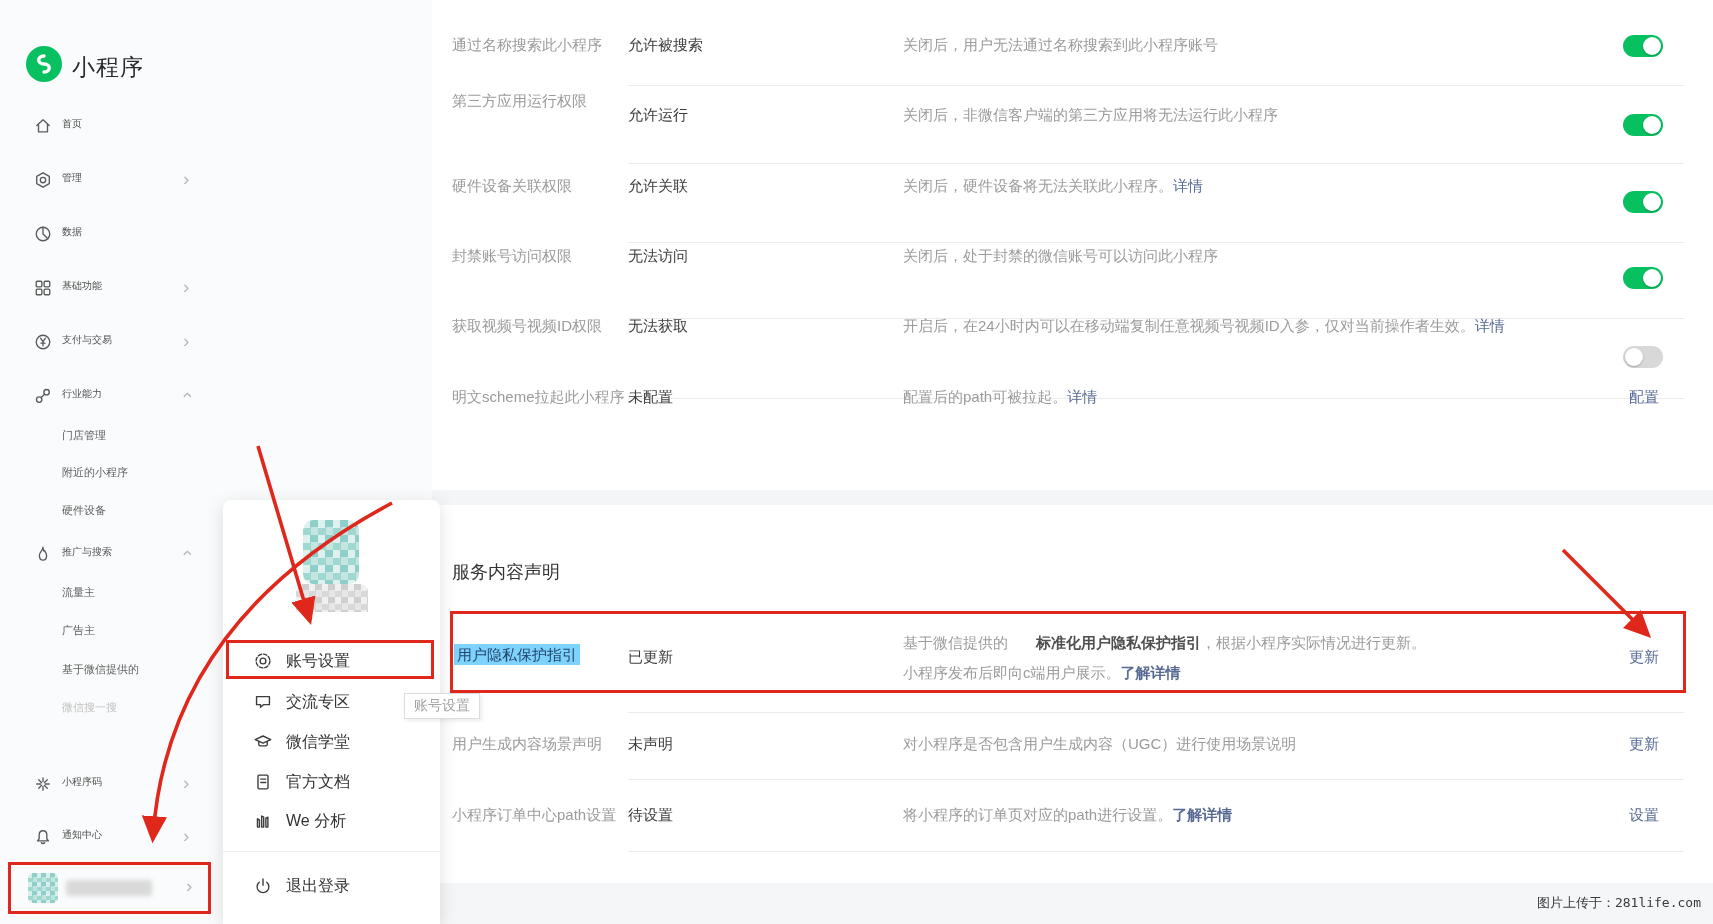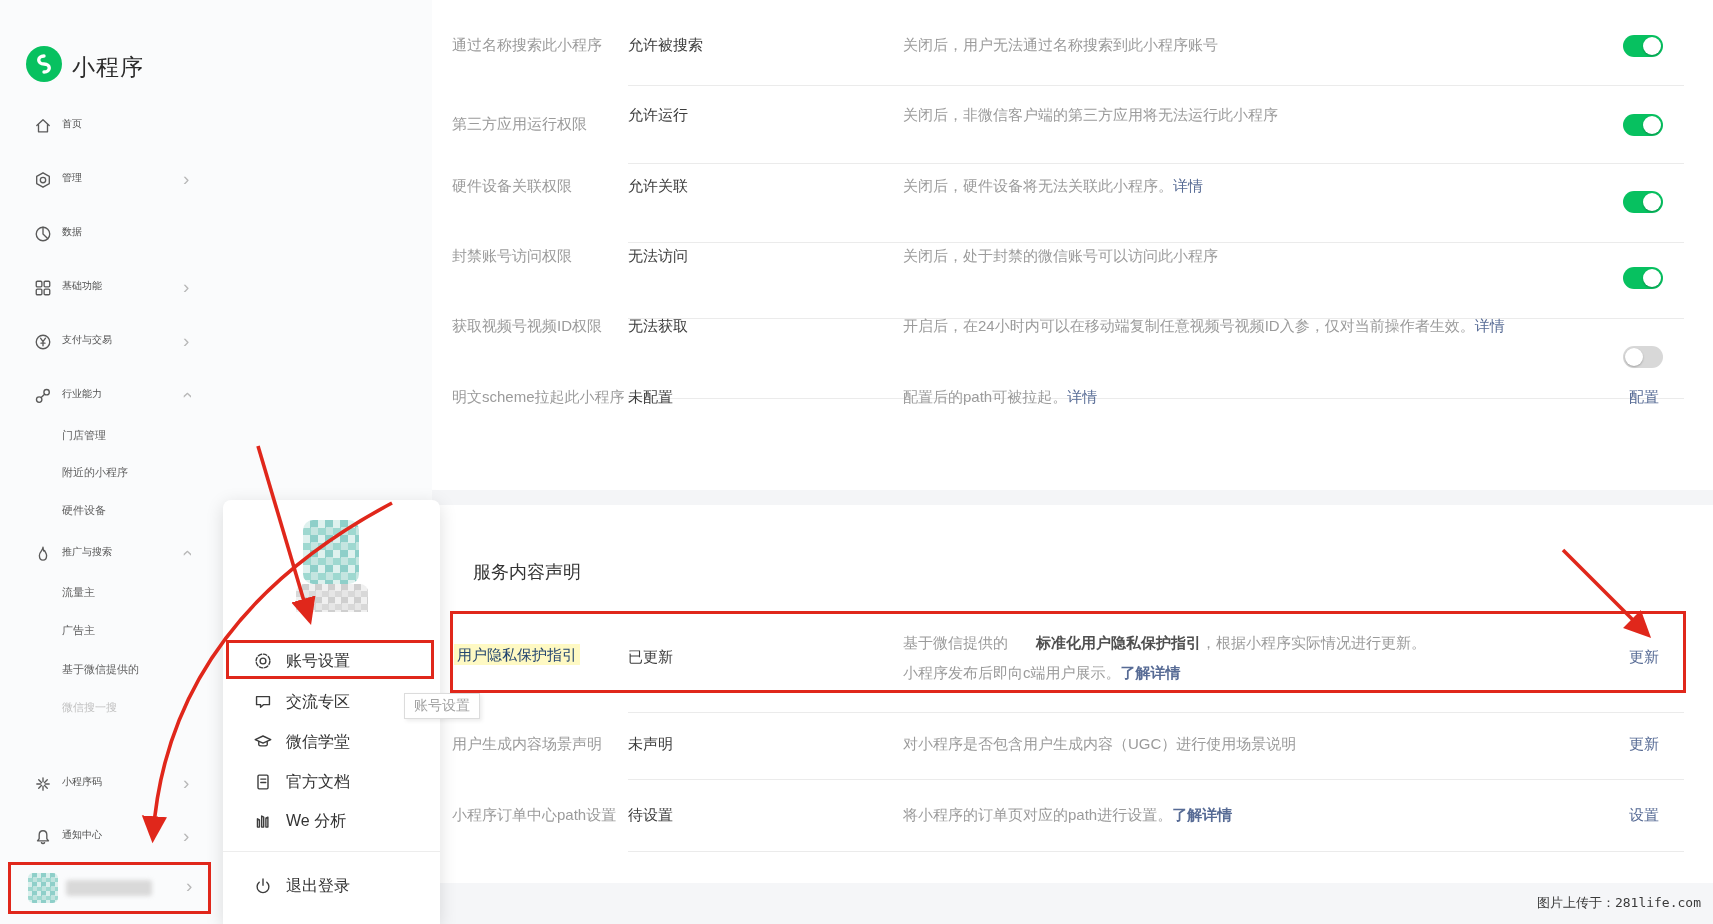--- a/index.html
+++ b/index.html
@@ -34,30 +34,30 @@
   #band1{top:490px;height:15px;}
   #main-card2{left:432px;top:505px;width:1281px;height:378px;background:#fff;border-radius:6px 0 0 0;}
   #band2{top:883px;height:41px;background:#f5f6f8;}
   .divider{position:absolute;left:628px;width:1056px;height:1px;background:#ebebeb;}
   .cell-label{left:452px;font-size:15px;color:#9b9b9b;text-align:center;}
   .cell-status{left:628px;font-size:15px;color:#3d3d3d;}
   .cell-desc{left:903px;font-size:15px;color:#9b9b9b;}
   .lnk{color:#576b95;cursor:pointer;text-decoration:none;}
   .action-lnk{right:54px;font-size:15px;color:#576b95;cursor:pointer;}
   .bold-part{color:#4f4f4f;font-weight:bold;margin-left:28px;}
-  .section-title{left:452px;top:560px;font-size:18px;color:#333;margin-left:21px;}
+  .section-title{left:452px;top:560px;font-size:18px;color:#333;}
   
   .toggle{right:50px;width:40px;height:22px;border-radius:12px;cursor:pointer;}
   .toggle .knob{position:absolute;top:2px;width:18px;height:18px;border-radius:50%;background:#fff;box-shadow:0 1px 2px rgba(0,0,0,.25);}
   .toggle.on{background:#07c160;}
   .toggle.on .knob{right:2px;}
   .toggle.off{background:#d8d8d8;}
   .toggle.off .knob{left:2px;}
   
-  .selected-text{background:#fef9c3;color:#24466f;padding:2px 3px;}
+  .selected-text{background:#7dd3fc;color:#24466f;padding:2px 3px;}
   
   #popup{left:223px;top:500px;width:217px;height:424px;background:#fff;border-radius:8px 8px 0 0;
     box-shadow:0 4px 18px rgba(0,0,0,0.13);}
   .pp-avatar-head{left:303px;top:520px;width:56px;height:64px;border-radius:10px;
     background-image:conic-gradient(#8ecfc9 25%,#c4e5e0 0 50%,#9ed8d0 0 75%,#def1ee 0);background-size:15px 15px;}
   .pp-avatar-body{left:296px;top:584px;width:72px;height:28px;border-radius:8px 8px 0 0;
     background-image:conic-gradient(#cfcfcf 25%,#e6e6e6 0 50%,#d8d8d8 0 75%,#f0f0f0 0);background-size:13px 13px;}
   .pp-item{left:223px;width:217px;height:26px;cursor:pointer;}
   .pp-item .ic{position:absolute;left:30px;top:2px;width:20px;height:20px;}
   .pp-item .lb{position:absolute;left:63px;top:2px;font-size:16px;color:#333;}
@@ -175,21 +175,21 @@
 <div id="main-card1" class="abs"></div>
 
 <div class="abs cell-label" style="top:36px">通过名称搜索此小程序</div>
 <div class="abs cell-status" style="top:36px">允许被搜索</div>
 <div class="abs cell-desc" style="top:36px">关闭后，用户无法通过名称搜索到此小程序账号</div>
 <div class="abs toggle on" style="top:35px">
     <span class="knob"></span>
   </div>
 <div class="divider" style="top:85px"></div>
 
-<div class="abs cell-label" style="top:115px">第三方应用运行权限</div>
+<div class="abs cell-label" style="top:92px">第三方应用运行权限</div>
 <div class="abs cell-status" style="top:106px">允许运行</div>
 <div class="abs cell-desc" style="top:106px">关闭后，非微信客户端的第三方应用将无法运行此小程序</div>
 <div class="abs toggle on" style="top:114px">
     <span class="knob"></span>
   </div>
 <div class="divider" style="top:163px"></div>
 
 <div class="abs cell-label" style="top:177px">硬件设备关联权限</div>
 <div class="abs cell-status" style="top:177px">允许关联</div>
 <div class="abs cell-desc" style="top:177px"><span>关闭后，硬件设备将无法关联此小程序。</span><span class="lnk">详情</span></div>

